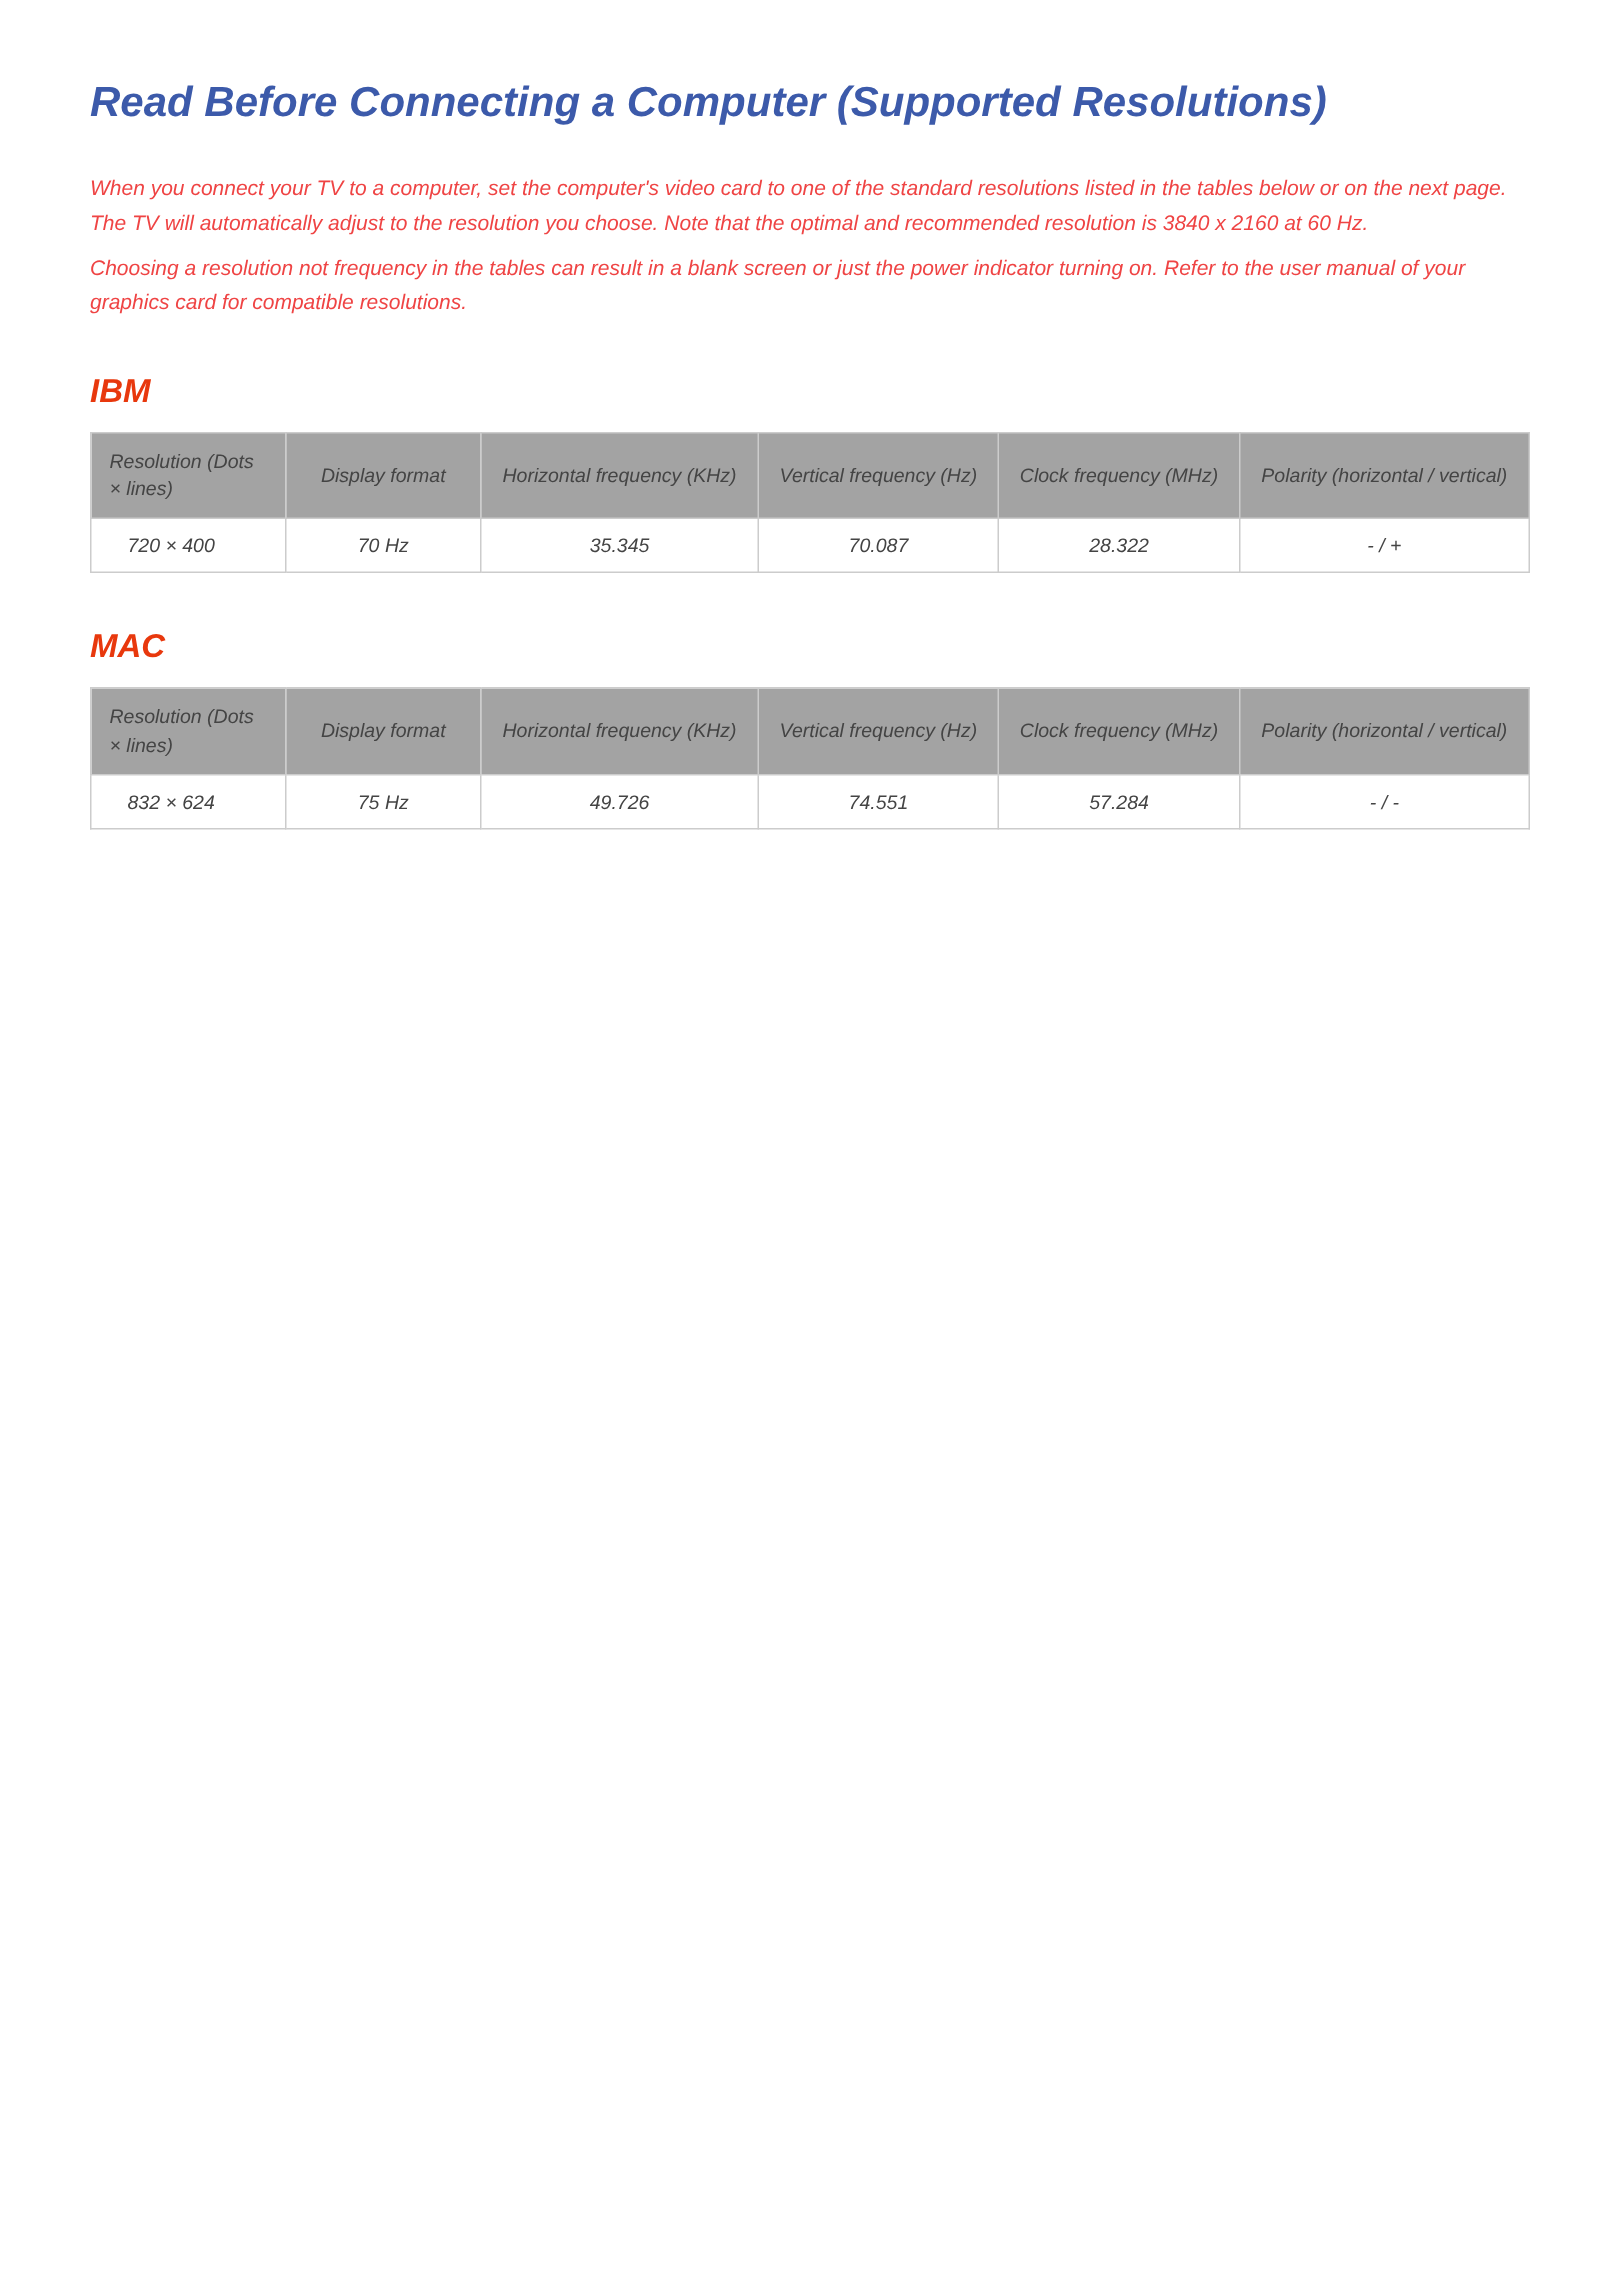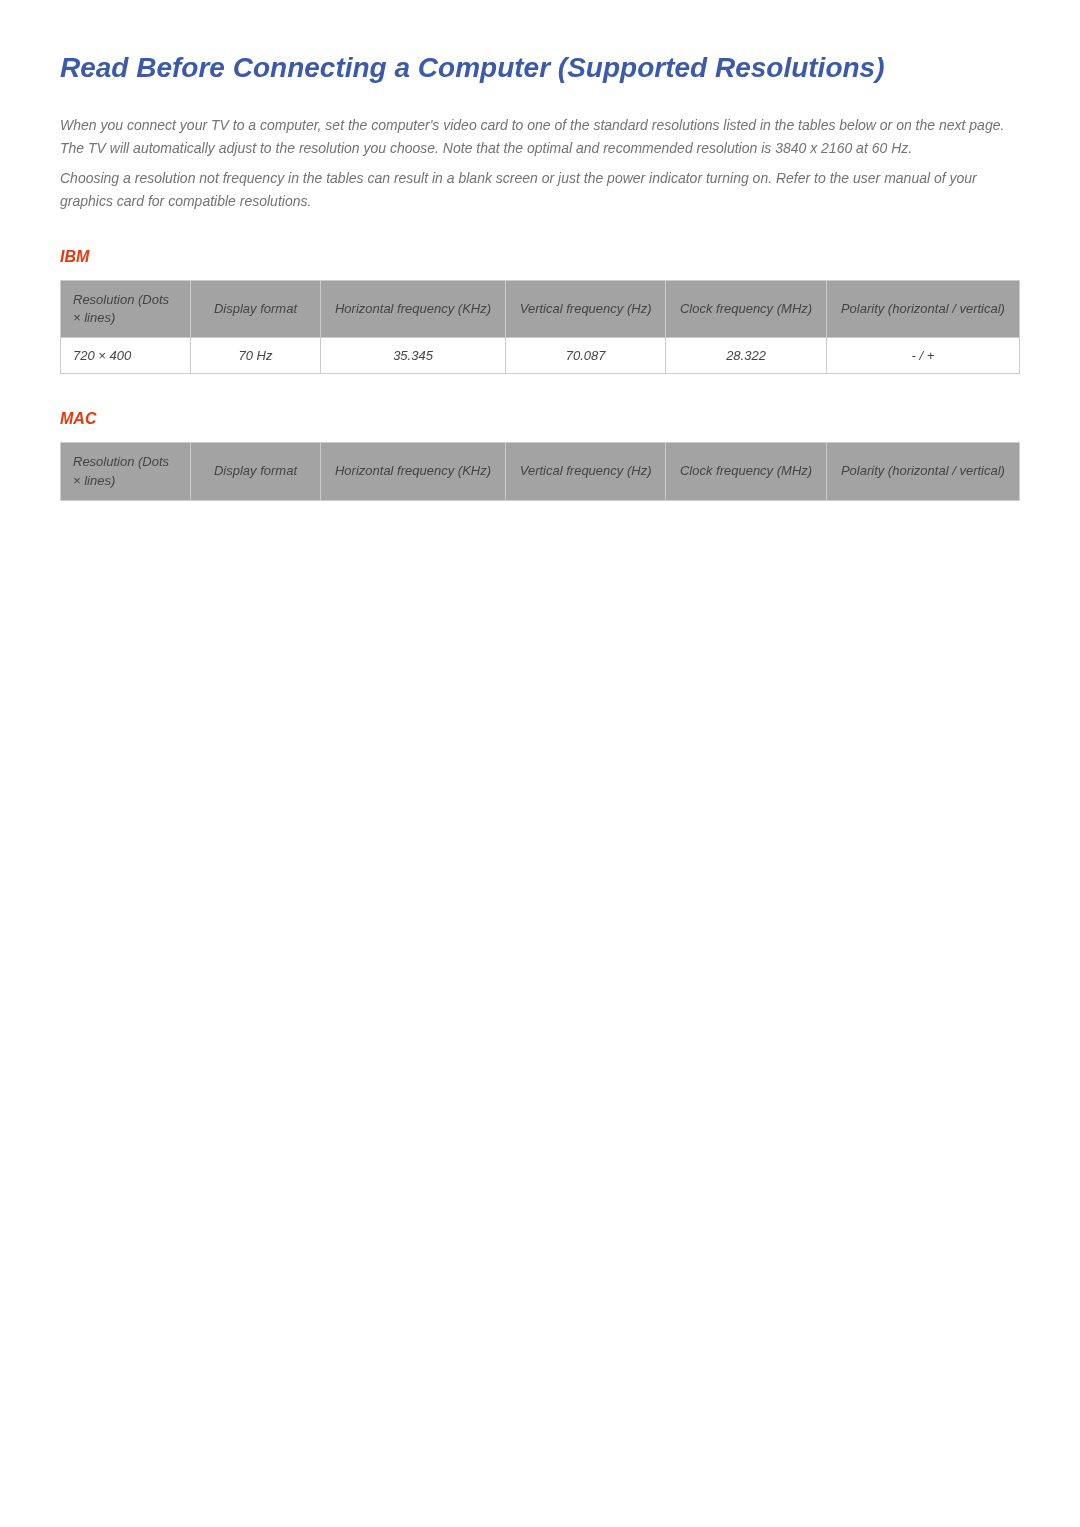--- a/index.html
+++ b/index.html
@@ -21,27 +21,27 @@
     .page-title {
       font-size: 28px;
       font-weight: bold;
       color: #3c5aaa;
       line-height: 1.3;
       margin-bottom: 28px;
     }
 
     .intro-text {
       font-size: 14px;
-      color: #737373;
+      color: #ef4444;
       line-height: 1.6;
       margin-bottom: 8px;
     }
 
     .section-title {
-      font-size: 16px;
+      font-size: 22px;
       font-weight: bold;
       color: #e8380d;
       margin-top: 36px;
       margin-bottom: 14px;
     }
 
     table {
       width: 100%;
       border-collapse: collapse;
       font-size: 13px;
@@ -56,21 +56,21 @@
     th {
       padding: 10px 12px;
       text-align: center;
       font-weight: normal;
       border: 1px solid #cccccc;
       vertical-align: middle;
       line-height: 1.4;
     }
 
     td {
-      padding: 10px 12px;
+      padding: 10px 24px;
       text-align: center;
       border: 1px solid #cccccc;
       vertical-align: middle;
     }
 
     tbody tr {
       background-color: #ffffff;
     }
 
     .col-resolution {
@@ -122,14 +122,22 @@
     <tr>
       <th class="col-resolution">Resolution (Dots × lines)</th>
       <th class="col-display">Display format</th>
       <th>Horizontal frequency (KHz)</th>
       <th>Vertical frequency (Hz)</th>
       <th>Clock frequency (MHz)</th>
       <th>Polarity (horizontal / vertical)</th>
     </tr>
   </thead>
   <tbody id="mac-tbody">
+      <tr>
+      <td class="col-resolution">832 × 624</td>
+      <td>75 Hz</td>
+      <td>49.726</td>
+      <td>74.551</td>
+      <td>57.284</td>
+      <td>- / -</td>
+    </tr>
     </tbody>
 </table>
 
 </body></html>

